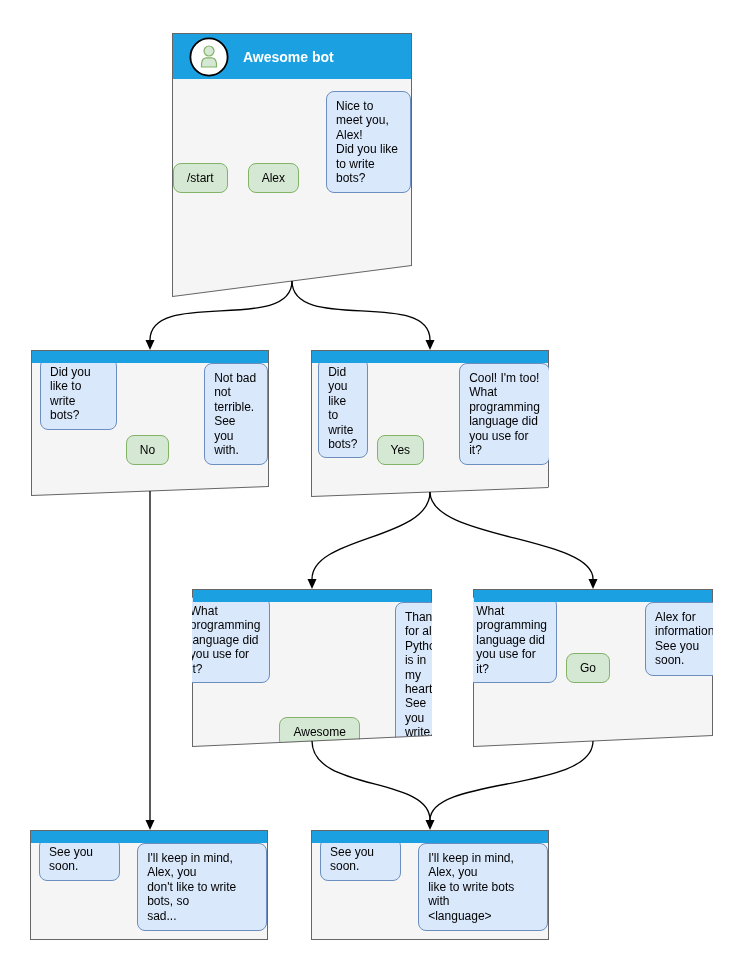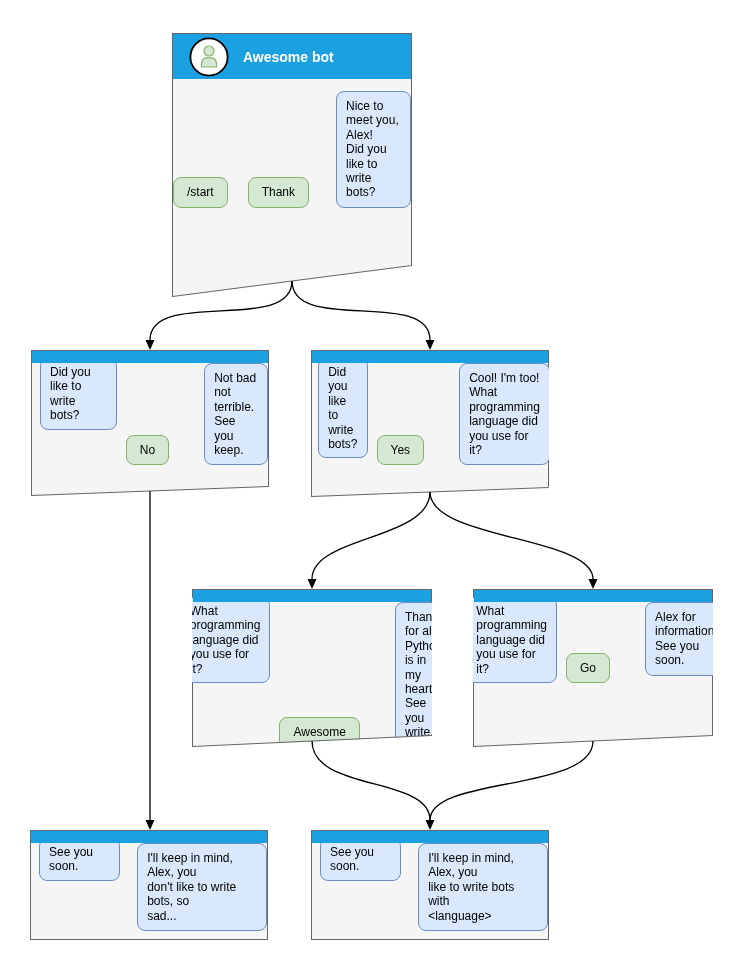--- a/index.html
+++ b/index.html
@@ -75,33 +75,33 @@
     <div class="hdr">
       <svg class="avatar" width="40" height="40" viewBox="0 0 40 40">
         <circle cx="20" cy="20" r="18.6" fill="#ffffff" stroke="#000000" stroke-width="1.8"></circle>
         <circle cx="20" cy="14" r="5" fill="#d5e8d4" stroke="#82b366" stroke-width="1.2"></circle>
         <path d="M12.5,30 L12.5,26.5 Q13.2,20.8 17.5,20.8 L22.5,20.8 Q26.8,20.8 27.5,26.5 L27.5,30 Z" fill="#d5e8d4" stroke="#82b366" stroke-width="1.2"></path>
       </svg>
       <span class="bot-title">Awesome bot</span>
     </div>
     <div class="msgs">
       <div class="bubble user-msg">/start</div>
-      <div class="bubble user-msg">Thank</div>
+      <div class="bubble user-msg">Alex</div>
       <div class="bubble bot-msg">Nice to meet you, Alex!
 Did you like to write bots?</div>
     </div>
   </div>
 
   <div class="window w-no">
     <div class="hdr"></div>
     <div class="msgs">
       <div class="bubble bot-msg clip-top">Did you like to write bots?</div>
       <div class="bubble user-msg">No</div>
       <div class="bubble bot-msg">Not bad not terrible.
-See you keep.</div>
+See you with.</div>
     </div>
   </div>
 
   <div class="window w-yes">
     <div class="hdr"></div>
     <div class="msgs">
       <div class="bubble bot-msg clip-top">Did you like to write bots?</div>
       <div class="bubble user-msg">Yes</div>
       <div class="bubble bot-msg">Cool! I'm too!
 What programming

